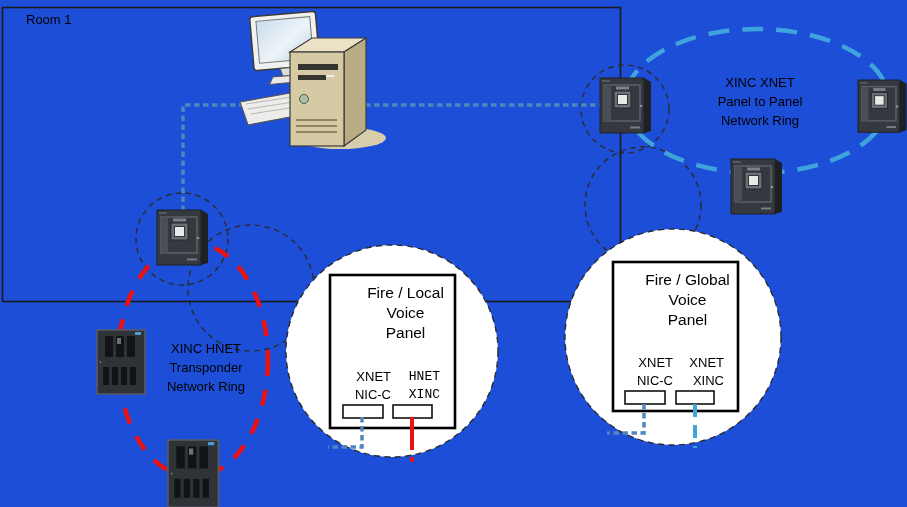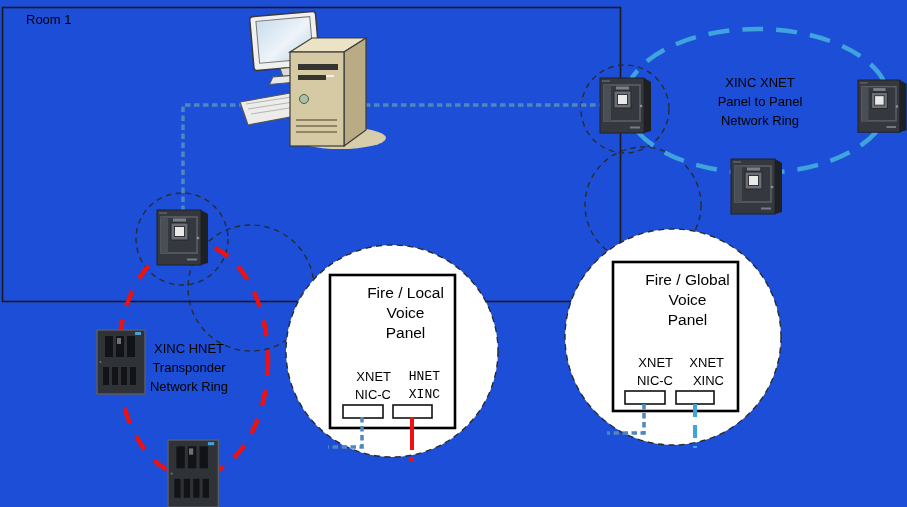--- a/index.html
+++ b/index.html
@@ -128,21 +128,21 @@
   <path d="M362,417 L362,447 L328,447" fill="none" stroke="#4F86BE" stroke-width="3.5" stroke-dasharray="5.5 3.5"></path>
   <path d="M412,417 L412,462" fill="none" stroke="#ED1111" stroke-width="4" stroke-dasharray="33 7"></path>
   <path d="M644,404 L644,433 L607,433" fill="none" stroke="#4F86BE" stroke-width="3.5" stroke-dasharray="5.5 3.5"></path>
   <path d="M695,404 L695,448" fill="none" stroke="#3FA3DC" stroke-width="4" stroke-dasharray="13 8"></path>
 </svg>
 
 <div class="lbl" style="left:26px;top:12px;">Room 1</div>
 <div class="lbl center ring-lbl" style="left:690px;top:73px;width:140px;">XINC XNET
 Panel to Panel
 Network Ring</div>
-<div class="lbl center ring-lbl" style="left:130px;top:339px;width:118px;">XINC HNET
+<div class="lbl center ring-lbl" style="left:147px;top:339px;width:118px;">XINC HNET
 Transponder
 Network Ring</div>
 <div class="lbl center panel-title" style="left:330px;top:283px;width:151px;">Fire / Local
 Voice
 Panel</div>
 <div class="lbl port-lbl" style="left:335px;top:368px;">XNET
 NIC-C</div>
 <div class="lbl port-lbl" style="left:384px;top:368px;font-family:Liberation Mono, monospace;">HNET
 XINC</div>
 <div class="lbl center panel-title" style="left:613px;top:270px;width:149px;">Fire / Global

